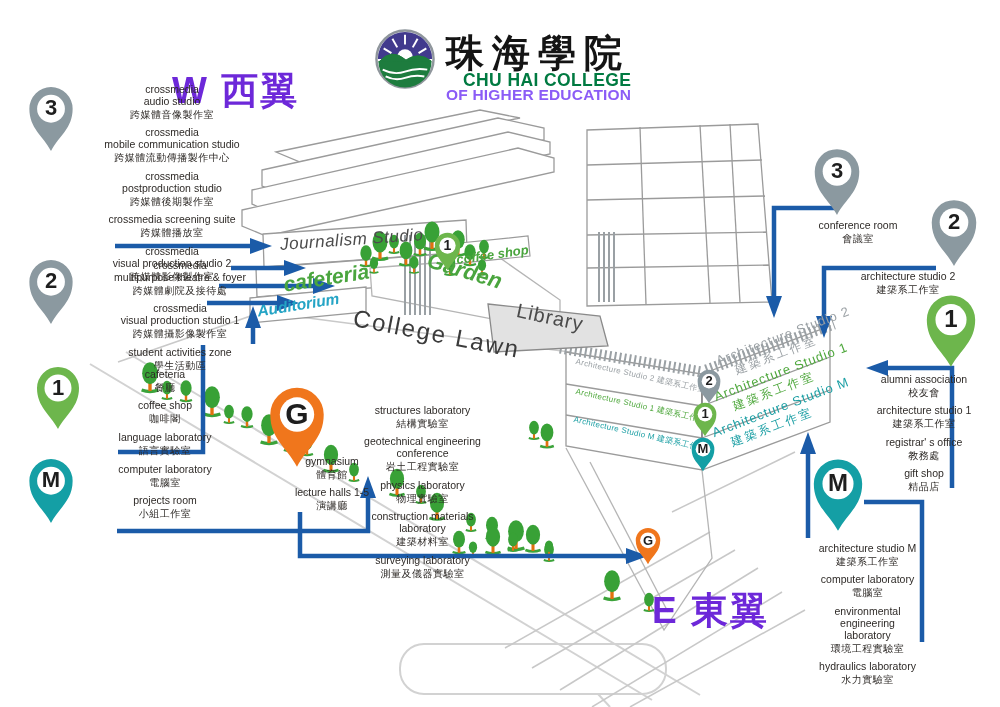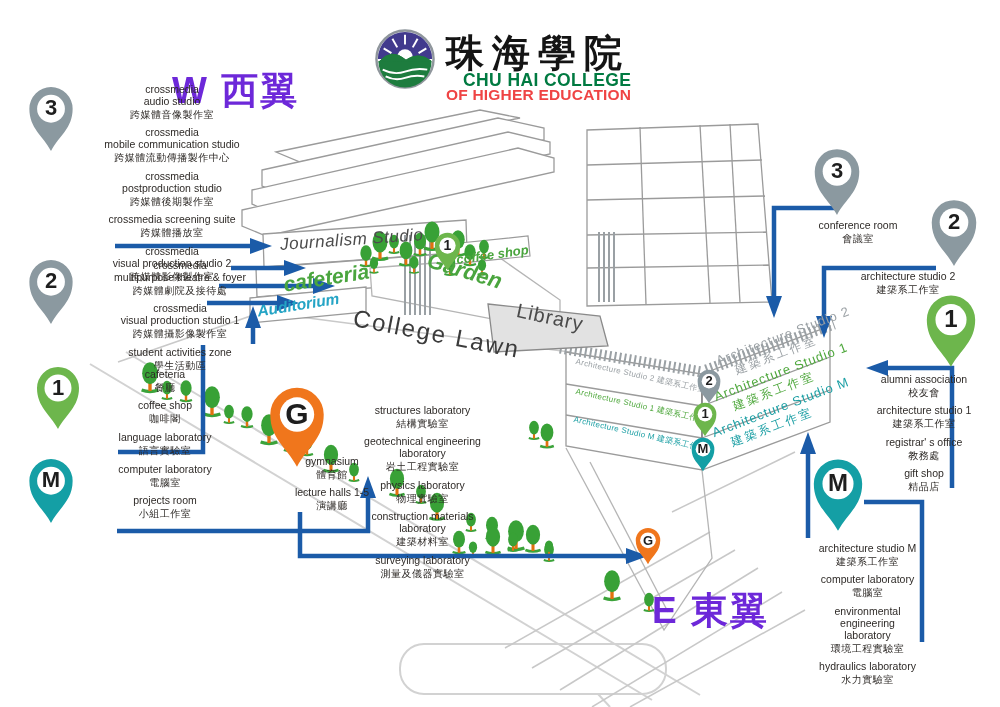--- a/index.html
+++ b/index.html
@@ -31,21 +31,21 @@
   .floor-large{position:absolute;transform:rotate(-21deg);transform-origin:left top;white-space:nowrap;}
   .floor-large .l1{font-size:13px;letter-spacing:1px;}
   .floor-large .l2{font-size:12px;letter-spacing:2.5px;padding-left:14px;}
   .fl-gray{color:#9aa0a4;}
   .fl-green{color:#4fa83d;}
   .fl-teal{color:#1b9fa4;}
   
   .cn-title{font-family:"Liberation Serif",serif;font-weight:bold;font-size:38px;
             letter-spacing:8px;color:#141414;}
   .en-title1{font-weight:bold;font-size:17.5px;color:#007a41;letter-spacing:.4px;}
-  .en-title2{font-weight:bold;font-size:15.5px;color:#ef4444;letter-spacing:.2px;}
+  .en-title2{font-weight:bold;font-size:15.5px;color:#8b5cf6;letter-spacing:.2px;}
   .wing{font-size:37px;color:#6d28d9;font-weight:bold;letter-spacing:2px;}
 </style>
 </head>
 <body>
 
 <div id="stage">
 
   <svg id="art" viewBox="0 0 1000 707" aria-hidden="true">
     <defs>
       <marker id="mA" markerUnits="userSpaceOnUse" markerWidth="26" markerHeight="20" refX="2" refY="10" orient="auto">
@@ -416,21 +416,21 @@
       </div>
   </div>
 
   <div class="list" style="left:355px;top:405px;width:135px">
     <div class="item">
         <div class="en">structures laboratory</div>
         <div class="zh">結構實驗室</div>
       </div>
     <div class="item">
         <div class="en">geotechnical engineering
-laboratory</div>
+conference</div>
         <div class="zh">岩土工程實驗室</div>
       </div>
     <div class="item">
         <div class="en">physics laboratory</div>
         <div class="zh">物理實驗室</div>
       </div>
     <div class="item">
         <div class="en">construction materials
 laboratory</div>
         <div class="zh">建築材料室</div>

